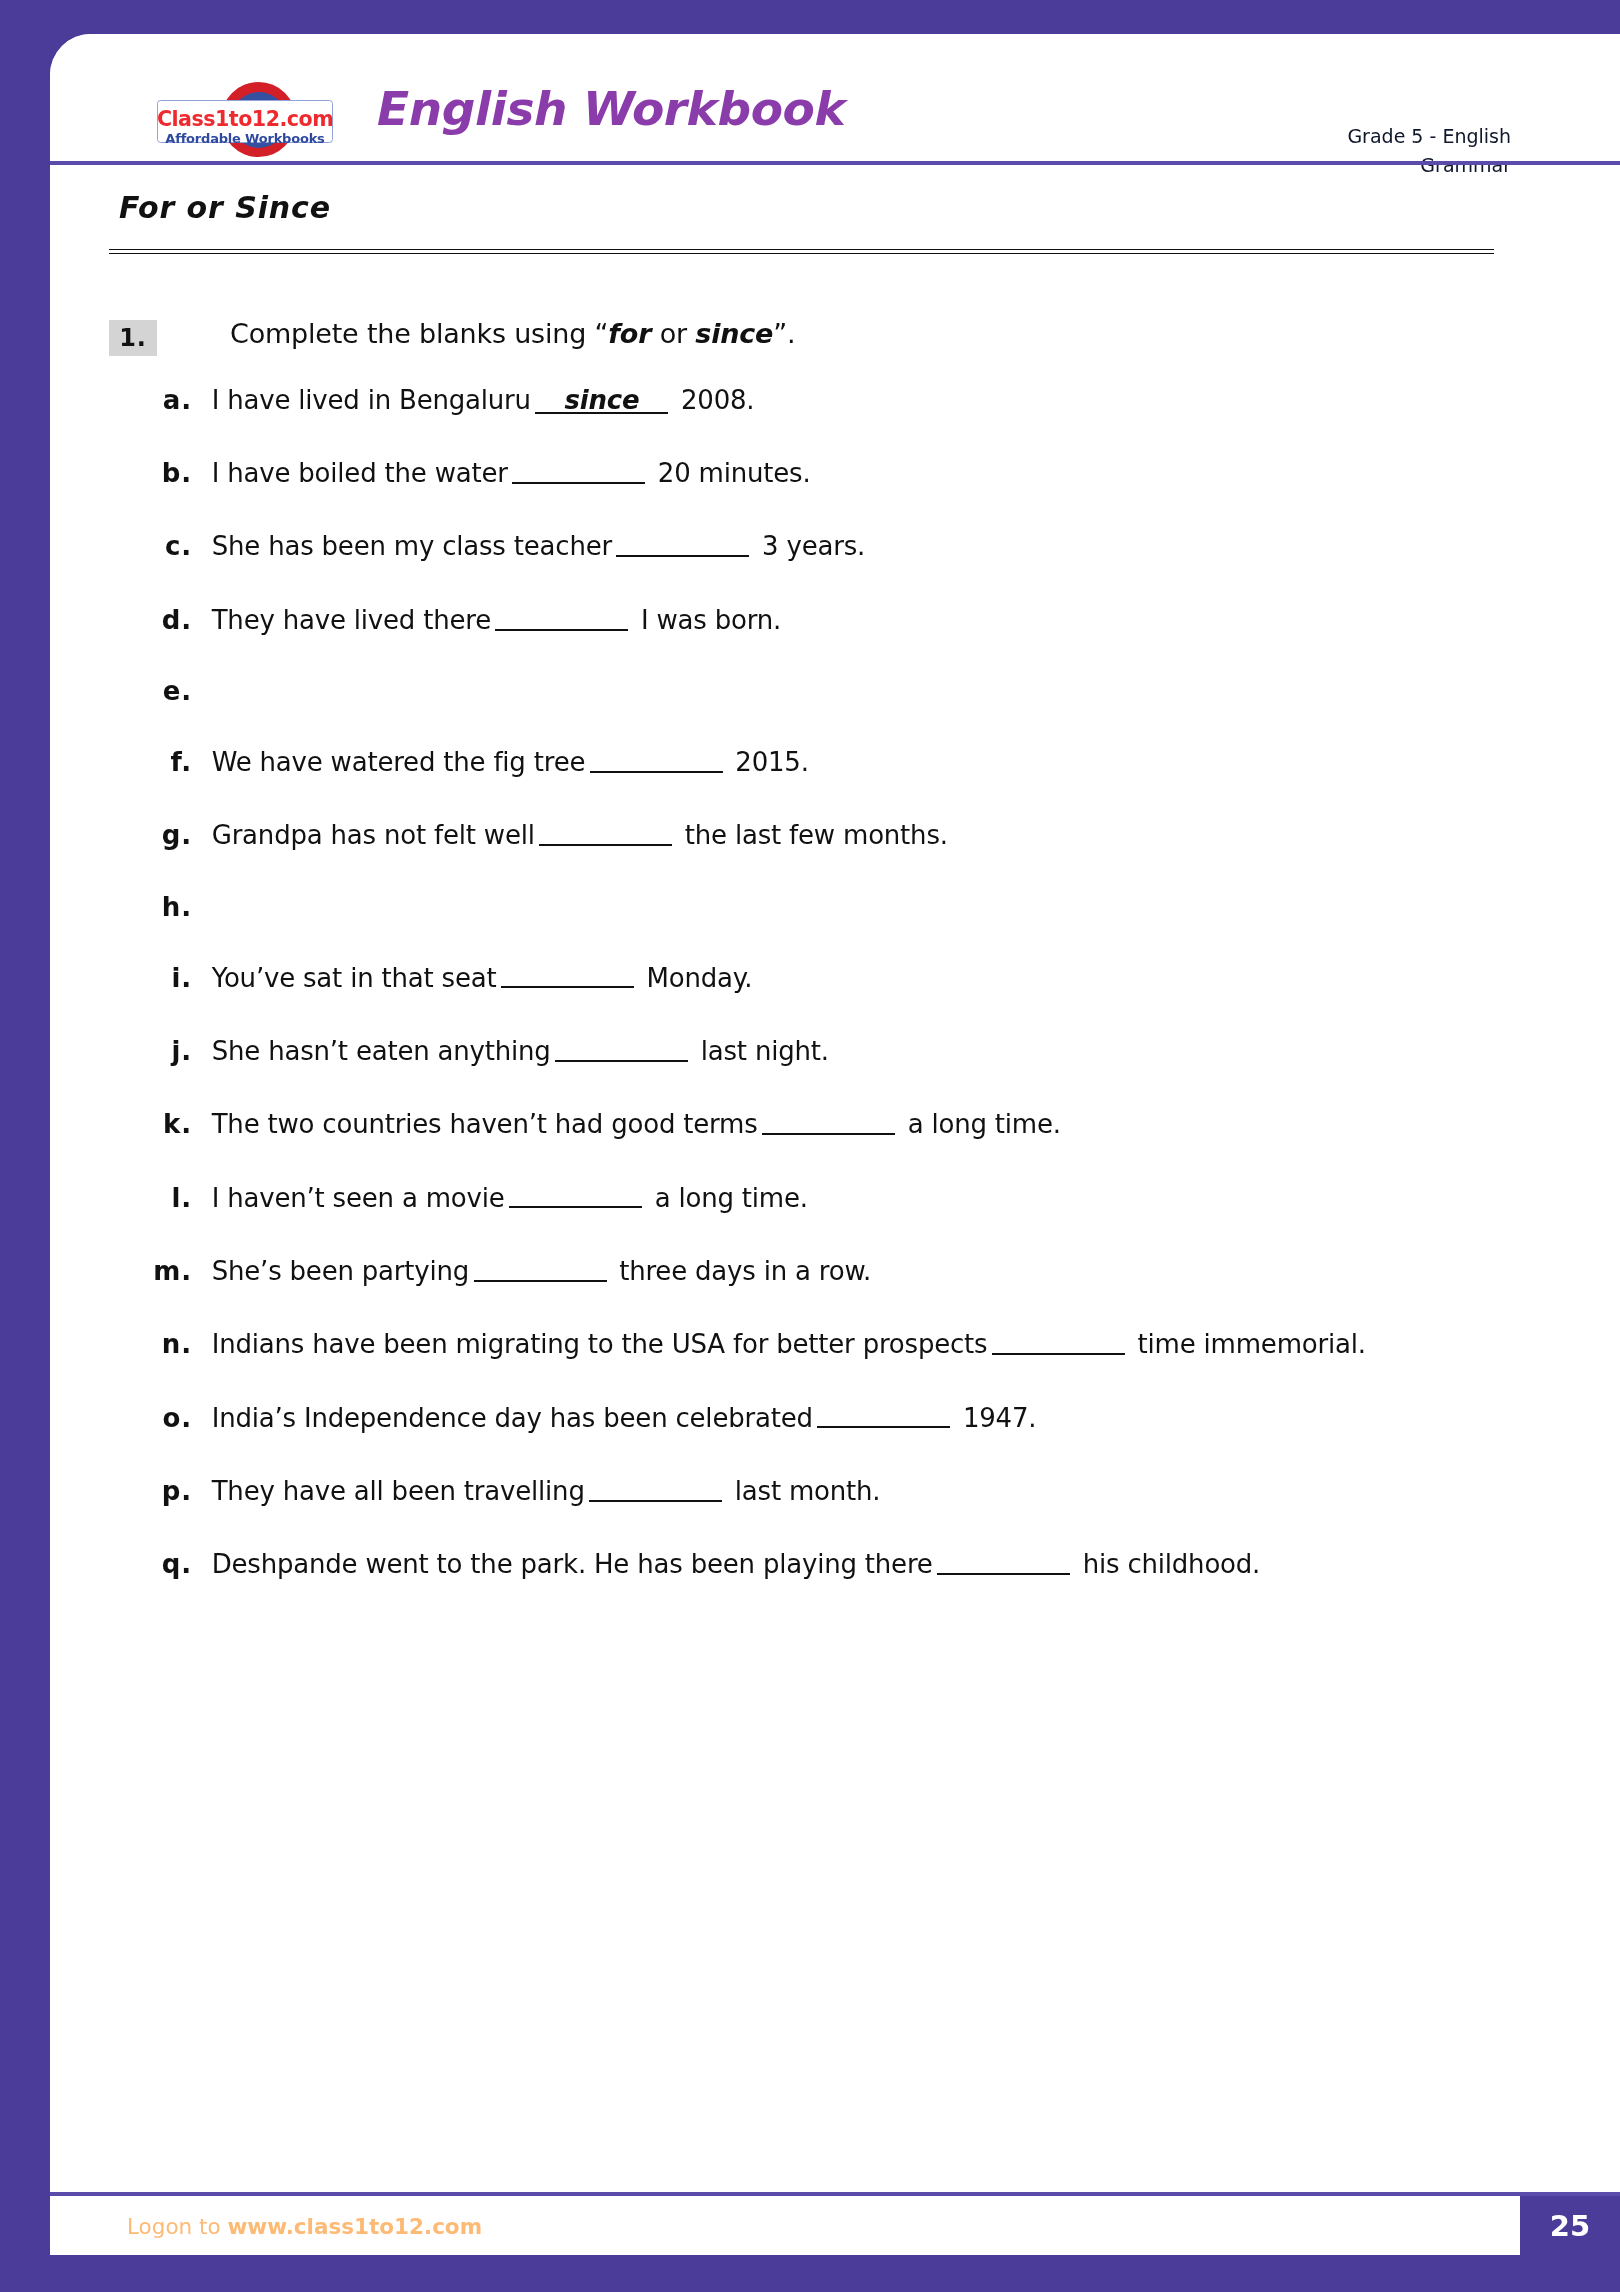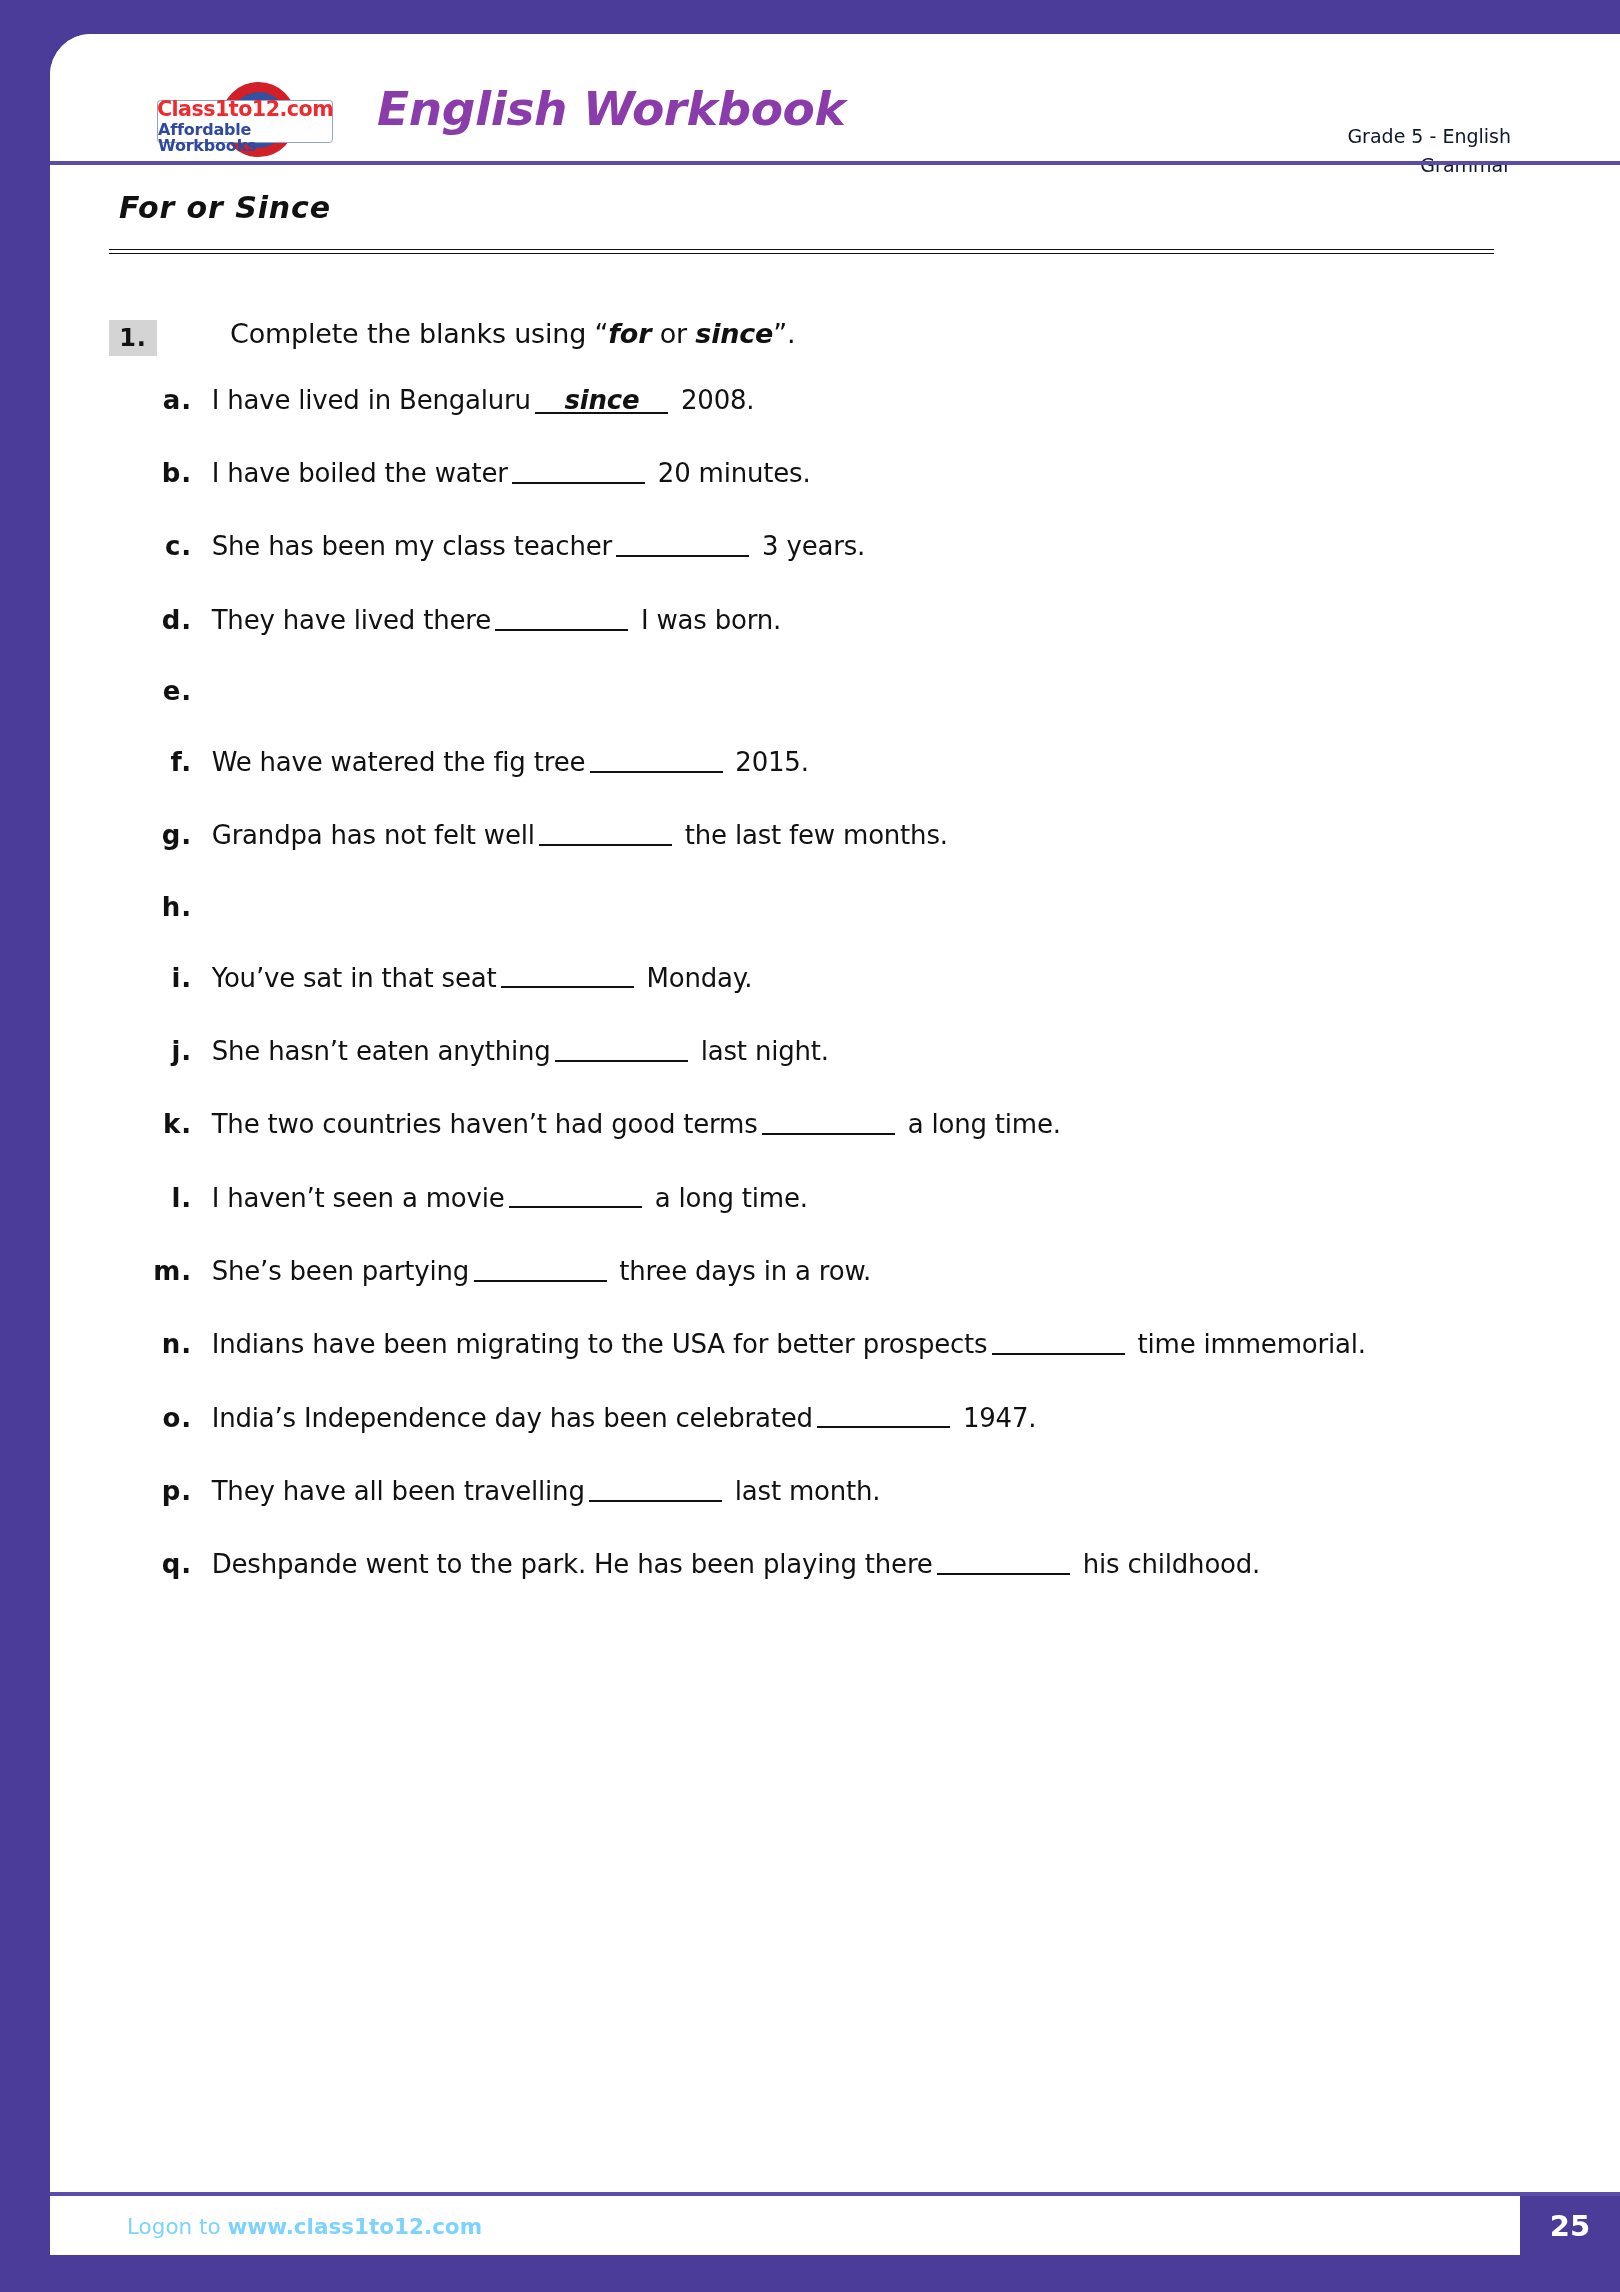--- a/index.html
+++ b/index.html
@@ -84,21 +84,21 @@
     font-family: "DejaVu Sans", sans-serif;
     font-weight: bold;
     font-size: 20.6px;
     letter-spacing: -0.5px;
     line-height: 1;
   }
   .logo-line2 {
     color: #2f49a0;
     font-family: "DejaVu Sans", sans-serif;
     font-weight: bold;
-    font-size: 16px;
+    font-size: 13px;
     line-height: 1;
     margin-top: 2.7px;
     letter-spacing: -0.2px;
   }
   .wb-title {
     position: absolute;
     left: 327px; top: 47px;
     font-family: "DejaVu Sans", sans-serif;
     font-style: italic;
     font-weight: bold;
@@ -220,21 +220,21 @@
     position: absolute;
     left: 50px; top: 2192px;
     width: 1570px; height: 3.6px;
     background: #5b4bab;
   }
   .footer-text {
     position: absolute;
     left: 127px; top: 2214px;
     font-family: "DejaVu Sans", sans-serif;
     font-size: 21.5px;
-    color: #7dd3fc;
+    color: #fdba74;
   }
   .footer-text b { font-weight: bold; }
   .page-badge {
     position: absolute;
     right: 0; top: 2196px;
     width: 100px; height: 59px;
     background: #4a3c98;
     color: #ffffff;
     font-family: "DejaVu Sans", sans-serif;
     font-weight: bold;

